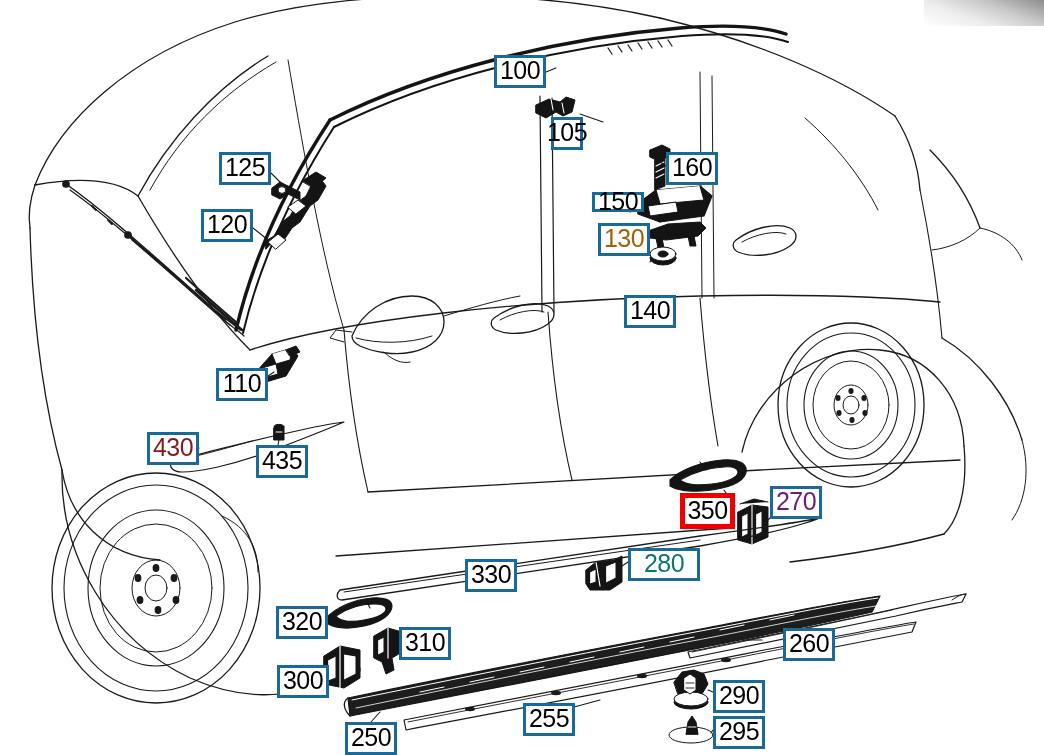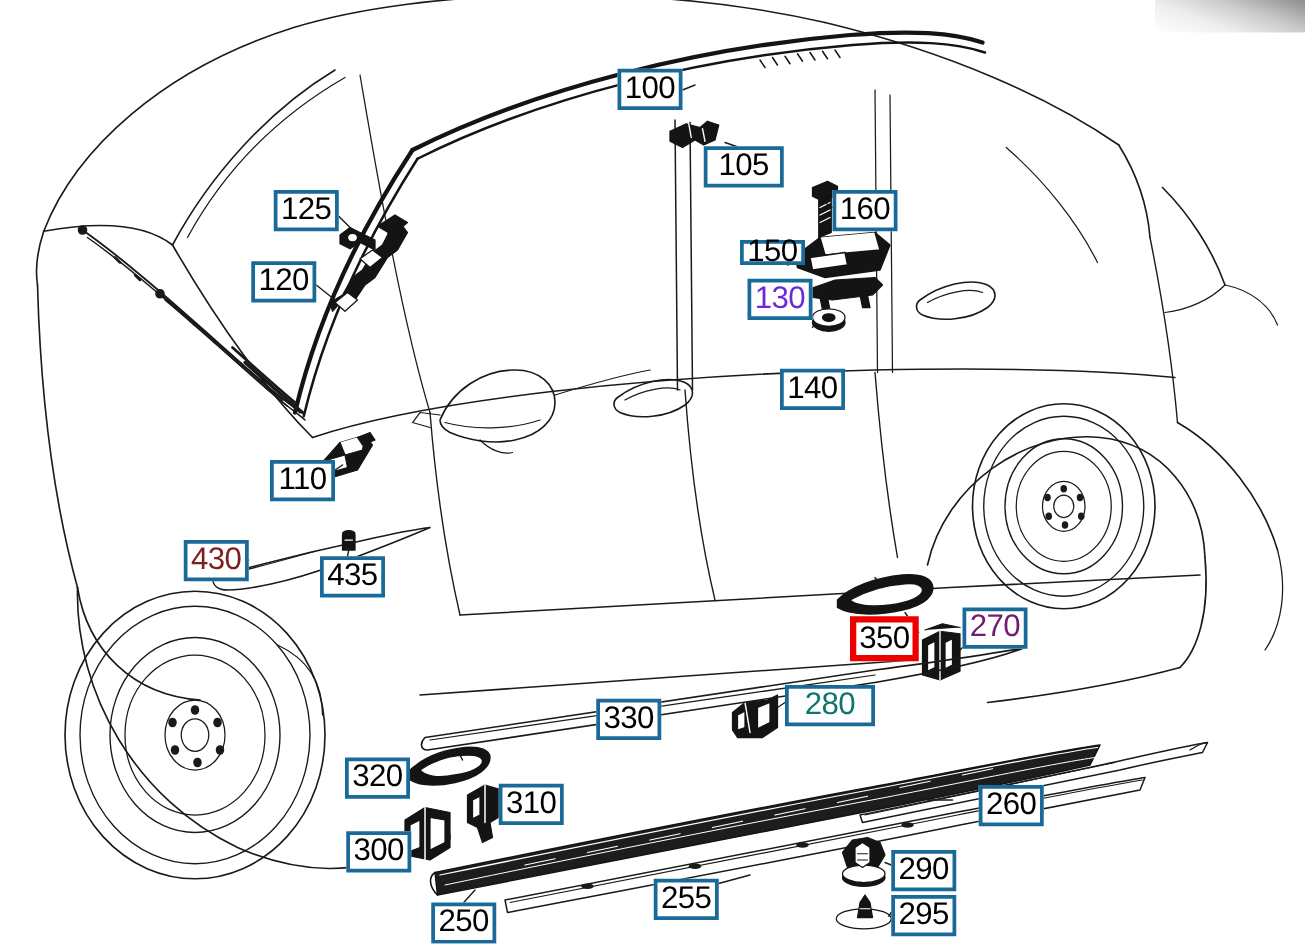--- a/index.html
+++ b/index.html
@@ -399,33 +399,33 @@
         <path d="M371,722 L380,712"></path>
       </g>
 
     </g>
   </svg>
 
   <div class="corner-sheen"></div>
 
   <div id="callout-layer">
       <div class="callout" style="left: 494px; top: 55px; width: 52px; height: 33px; border-color: rgb(26, 106, 153); background: rgb(255, 255, 255); color: rgb(0, 0, 0);">100</div>
-      <div class="callout" style="left: 551px; top: 117px; width: 64px; height: 33px; border-color: rgb(26, 106, 153); background: rgb(255, 255, 255); color: rgb(0, 0, 0); margin-left: 12px;">105</div>
+      <div class="callout" style="left: 551px; top: 117px; width: 32px; height: 33px; border-color: rgb(26, 106, 153); background: rgb(255, 255, 255); color: rgb(0, 0, 0);">105</div>
       <div class="callout" style="left: 219px; top: 152px; width: 52px; height: 33px; border-color: rgb(26, 106, 153); background: rgb(255, 255, 255); color: rgb(0, 0, 0);">125</div>
       <div class="callout" style="left: 201px; top: 209px; width: 52px; height: 33px; border-color: rgb(26, 106, 153); background: rgb(255, 255, 255); color: rgb(0, 0, 0);">120</div>
       <div class="callout" style="left: 666px; top: 152px; width: 52px; height: 33px; border-color: rgb(26, 106, 153); background: rgb(255, 255, 255); color: rgb(0, 0, 0);">160</div>
       <div class="callout" style="left: 592px; top: 192px; width: 52px; height: 20px; border-color: rgb(26, 106, 153); background: rgb(255, 255, 255); color: rgb(0, 0, 0);">150</div>
-      <div class="callout" style="left: 598px; top: 223px; width: 52px; height: 33px; border-color: rgb(26, 106, 153); background: rgb(255, 255, 255); color: #6d28d9;">130</div>
+      <div class="callout" style="left: 598px; top: 223px; width: 52px; height: 33px; border-color: rgb(26, 106, 153); background: rgb(255, 255, 255); color: #a16207;">130</div>
       <div class="callout" style="left: 624px; top: 251px; width: 52px; height: 33px; border-color: rgb(26, 106, 153); background: rgb(255, 255, 255); color: rgb(0, 0, 0); margin-top: 44px;">140</div>
       <div class="callout" style="left: 216px; top: 368px; width: 52px; height: 33px; border-color: rgb(26, 106, 153); background: rgb(255, 255, 255); color: rgb(0, 0, 0);">110</div>
       <div class="callout" style="left: 147px; top: 432px; width: 52px; height: 33px; border-color: rgb(26, 106, 153); background: rgb(255, 255, 255); color: #7f1d1d;">430</div>
       <div class="callout" style="left: 256px; top: 445px; width: 52px; height: 33px; border-color: rgb(26, 106, 153); background: rgb(255, 255, 255); color: rgb(0, 0, 0);">435</div>
       <div class="callout highlight" style="left: 680px; top: 493px; width: 55px; height: 36px; border-color: rgb(238, 0, 0); background: rgb(255, 255, 255); color: rgb(0, 0, 0);">350</div>
       <div class="callout" style="left: 770px; top: 486px; width: 52px; height: 33px; border-color: rgb(26, 106, 153); background: rgb(255, 255, 255); color: #701a75;">270</div>
-      <div class="callout" style="left: 465px; top: 559px; width: 52px; height: 33px; border-color: rgb(26, 106, 153); background: rgb(255, 255, 255); color: rgb(0, 0, 0); margin-left: 12px;">330</div>
+      <div class="callout" style="left: 465px; top: 559px; width: 52px; height: 33px; border-color: rgb(26, 106, 153); background: rgb(255, 255, 255); color: rgb(0, 0, 0);">330</div>
       <div class="callout" style="left: 628px; top: 548px; width: 72px; height: 33px; border-color: rgb(26, 106, 153); background: rgb(255, 255, 255); color: #0f766e;">280</div>
       <div class="callout" style="left: 276px; top: 606px; width: 52px; height: 33px; border-color: rgb(26, 106, 153); background: rgb(255, 255, 255); color: rgb(0, 0, 0);">320</div>
       <div class="callout" style="left: 399px; top: 627px; width: 52px; height: 33px; border-color: rgb(26, 106, 153); background: rgb(255, 255, 255); color: rgb(0, 0, 0);">310</div>
       <div class="callout" style="left: 277px; top: 665px; width: 52px; height: 33px; border-color: rgb(26, 106, 153); background: rgb(255, 255, 255); color: rgb(0, 0, 0);">300</div>
       <div class="callout" style="left: 762px; top: 628px; width: 52px; height: 33px; border-color: rgb(26, 106, 153); background: rgb(255, 255, 255); color: rgb(0, 0, 0); margin-left: 21px;">260</div>
       <div class="callout" style="left: 523px; top: 703px; width: 52px; height: 33px; border-color: rgb(26, 106, 153); background: rgb(255, 255, 255); color: rgb(0, 0, 0);">255</div>
       <div class="callout" style="left: 713px; top: 680px; width: 52px; height: 33px; border-color: rgb(26, 106, 153); background: rgb(255, 255, 255); color: rgb(0, 0, 0);">290</div>
       <div class="callout" style="left: 713px; top: 716px; width: 52px; height: 33px; border-color: rgb(26, 106, 153); background: rgb(255, 255, 255); color: rgb(0, 0, 0);">295</div>
       <div class="callout" style="left: 345px; top: 722px; width: 52px; height: 33px; border-color: rgb(26, 106, 153); background: rgb(255, 255, 255); color: rgb(0, 0, 0);">250</div>
     </div>

